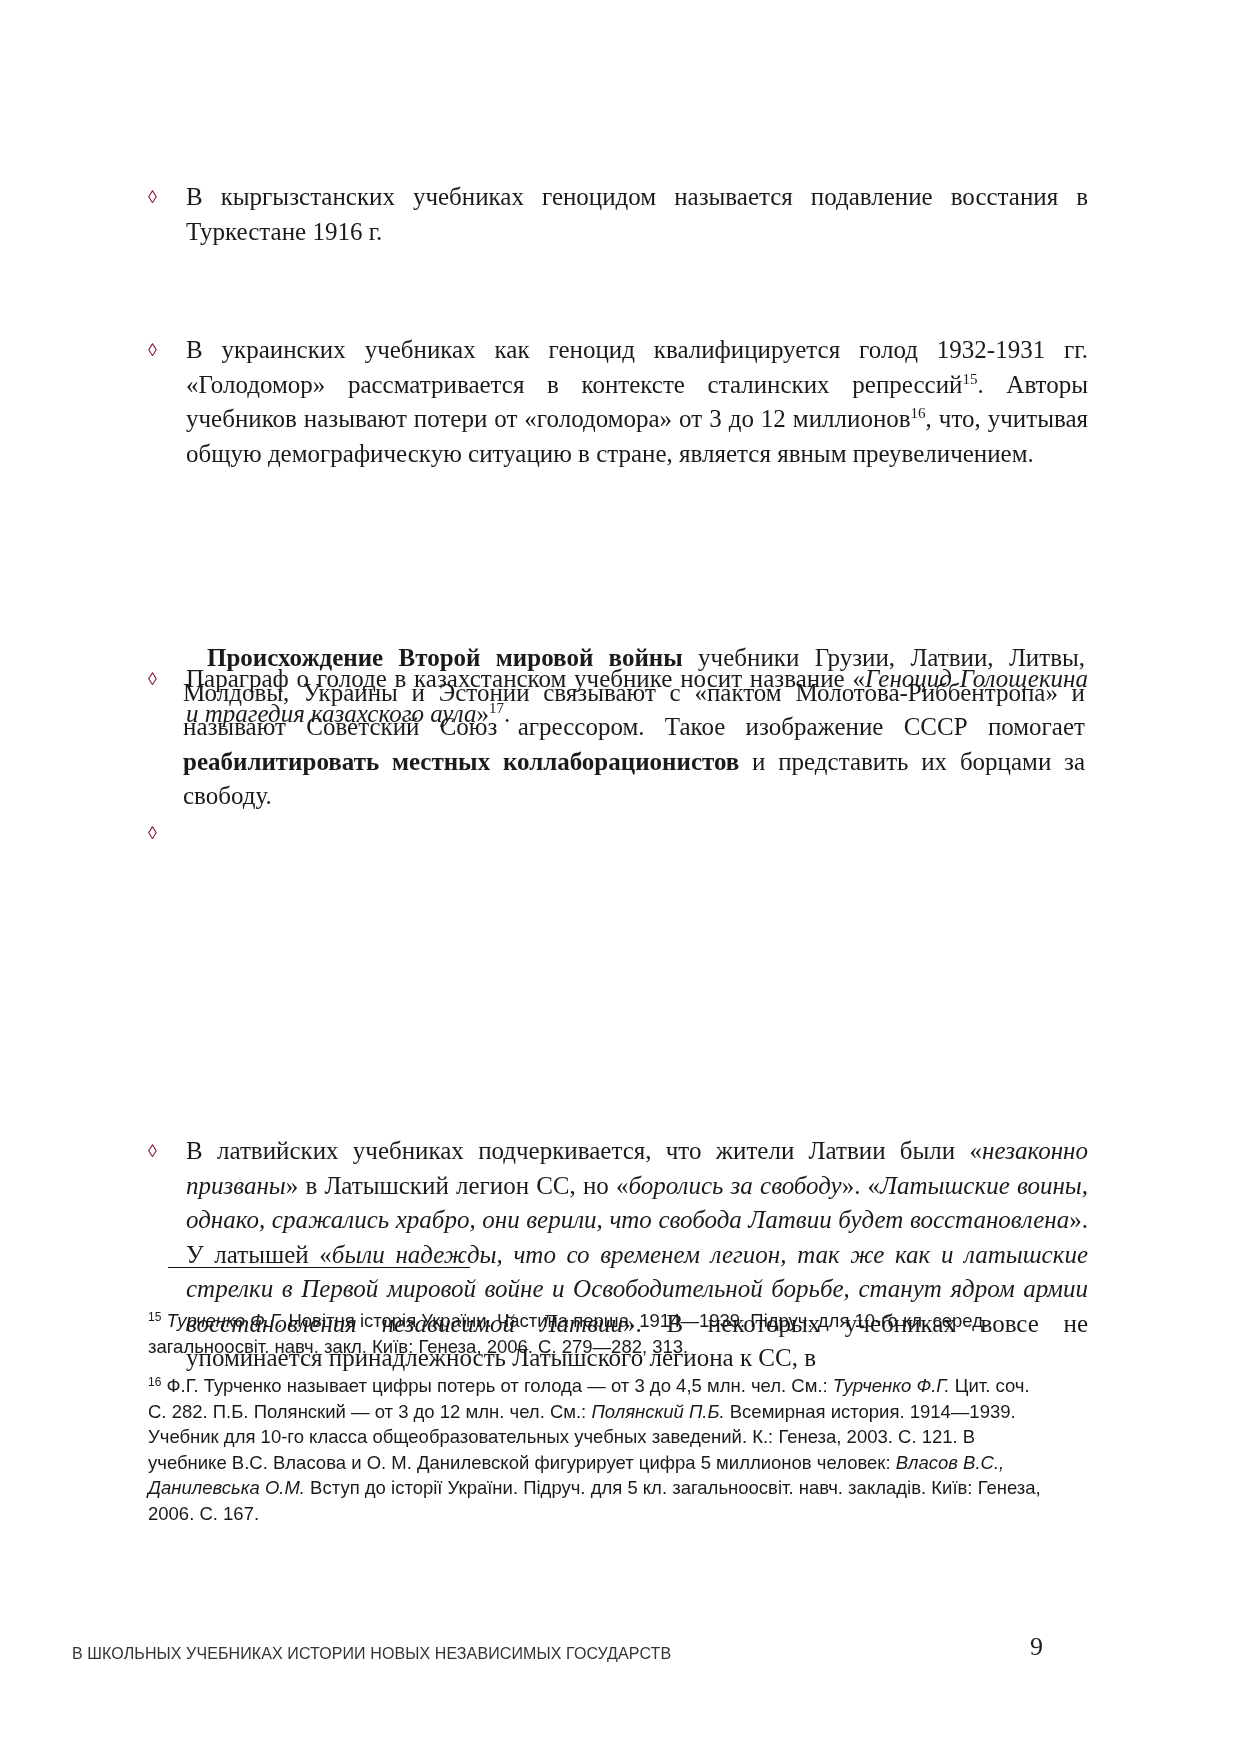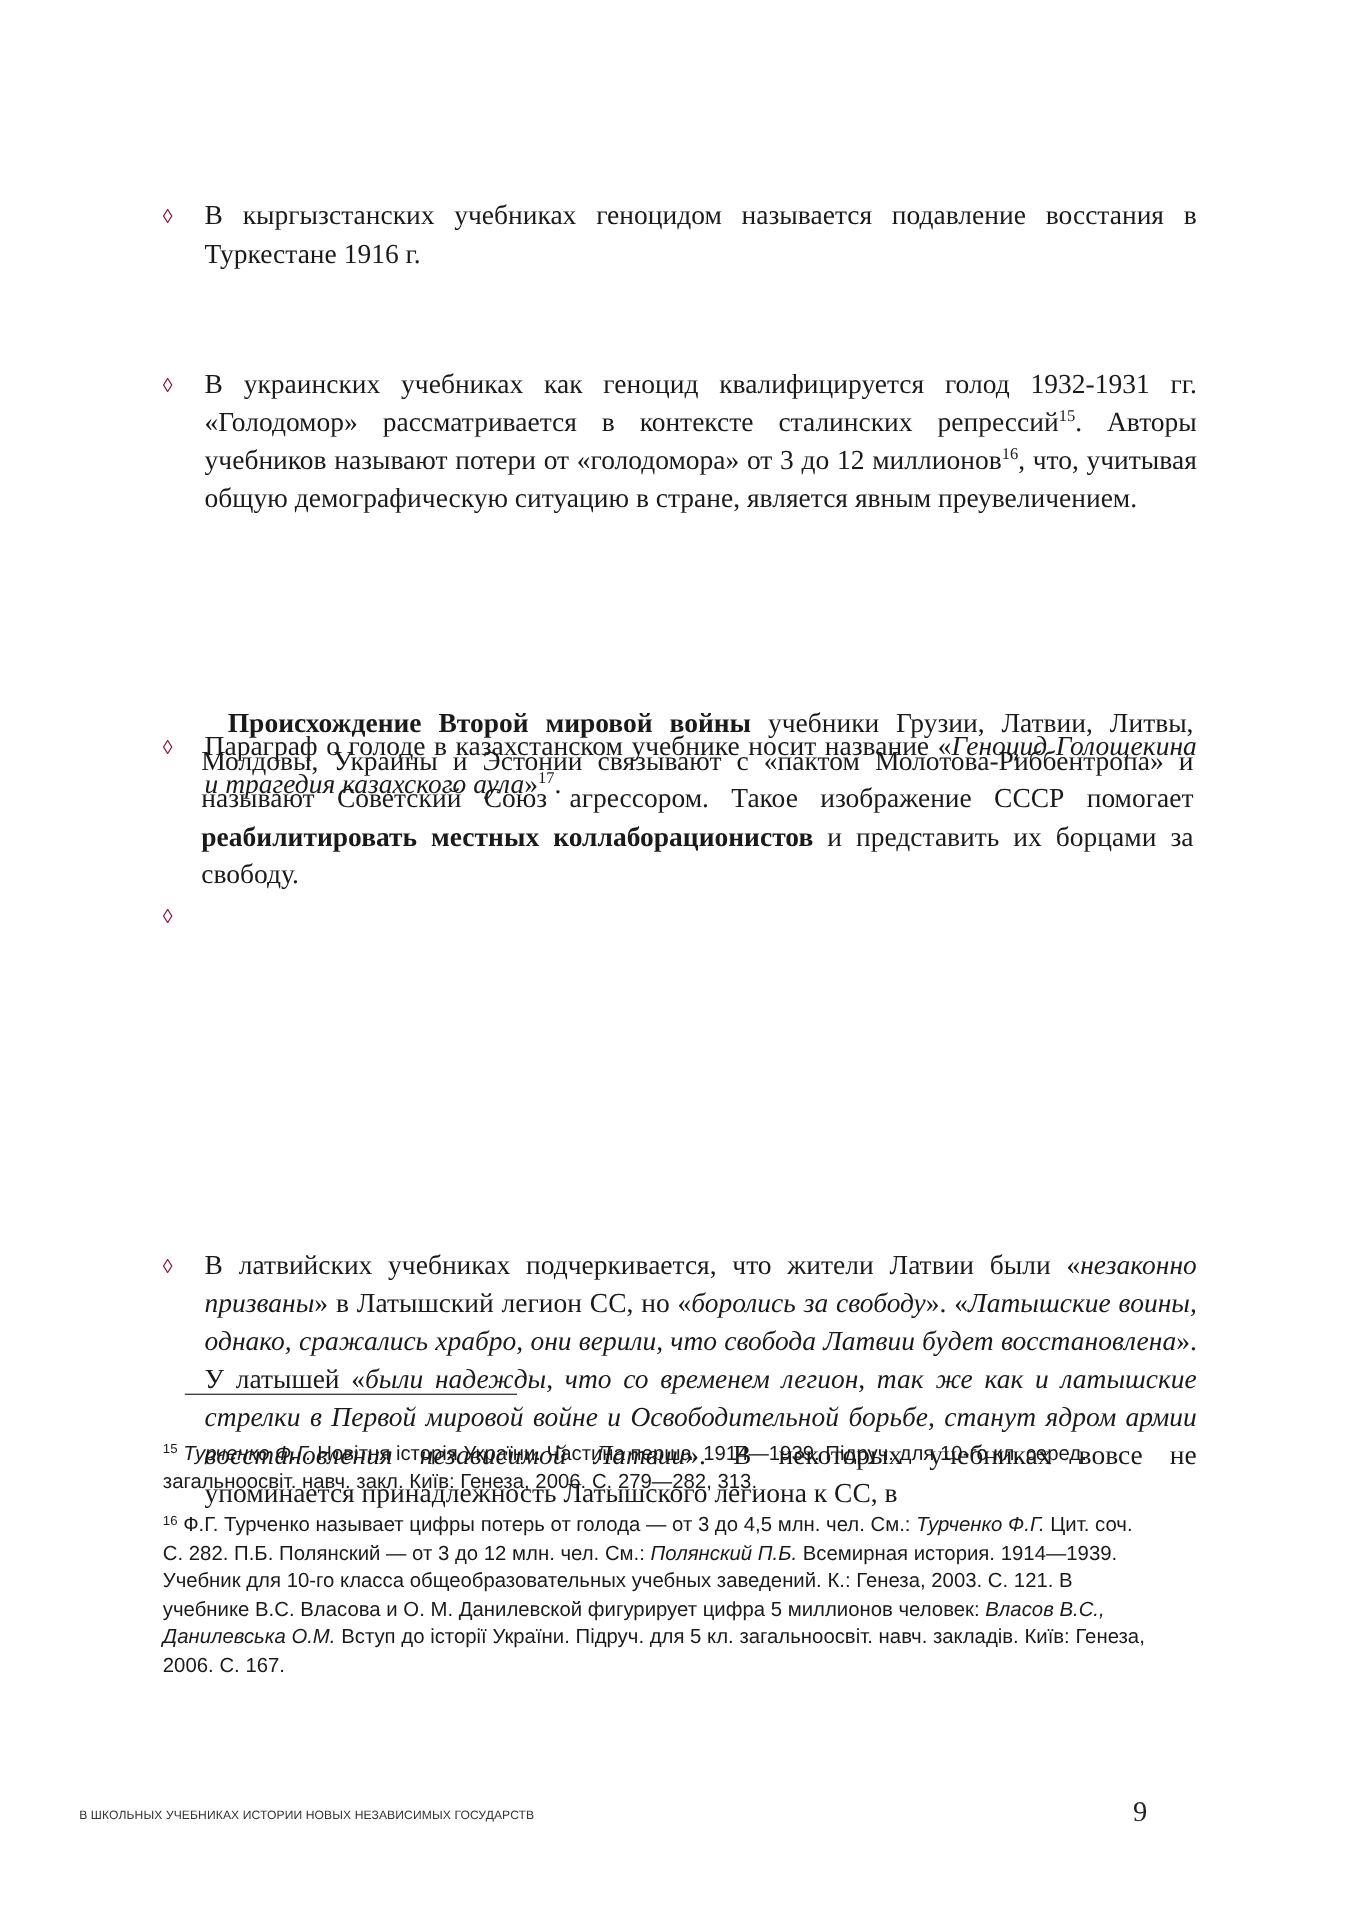--- a/index.html
+++ b/index.html
@@ -22,21 +22,21 @@
   b { font-weight: bold; }
   i { font-style: italic; }
   sup { font-size: 15px; line-height: 0; vertical-align: 9px; }
 
   .fn-rule { position: absolute; left: 168px; top: 1267px; width: 302px; height: 1px; background: #111; }
 
   .footnotes { position: absolute; left: 148px; top: 1294px; width: 902px; font-size: 18.5px; line-height: 25.5px; font-family: "Liberation Sans", "DejaVu Sans", sans-serif; }
   .footnotes p { margin: 14px 0 5px 0; }
   .footnotes sup { font-size: 12px; vertical-align: 6px; }
 
-  .footer-title { position: absolute; left: 72px; top: 1645px; font-size: 11px; letter-spacing: 0.1px; text-transform: uppercase; color: #333; font-family: "Liberation Sans", "DejaVu Sans", sans-serif; }
+  .footer-title { position: absolute; left: 72px; top: 1645px; font-size: 16px; letter-spacing: 0.1px; text-transform: uppercase; color: #333; font-family: "Liberation Sans", "DejaVu Sans", sans-serif; }
   .page-number { position: absolute; left: 1030px; top: 1632px; font-size: 26px; color: #222; }
 </style>
 </head>
 <body>
 
 <div class="page">
 
   <p class="body-text bullet" id="b1">
     <span class="mark" style="color: rgb(138, 21, 56);">◊</span>
     <span>В кыргызстанских учебниках геноцидом называется подавление восстания в Туркестане 1916 г.</span>

